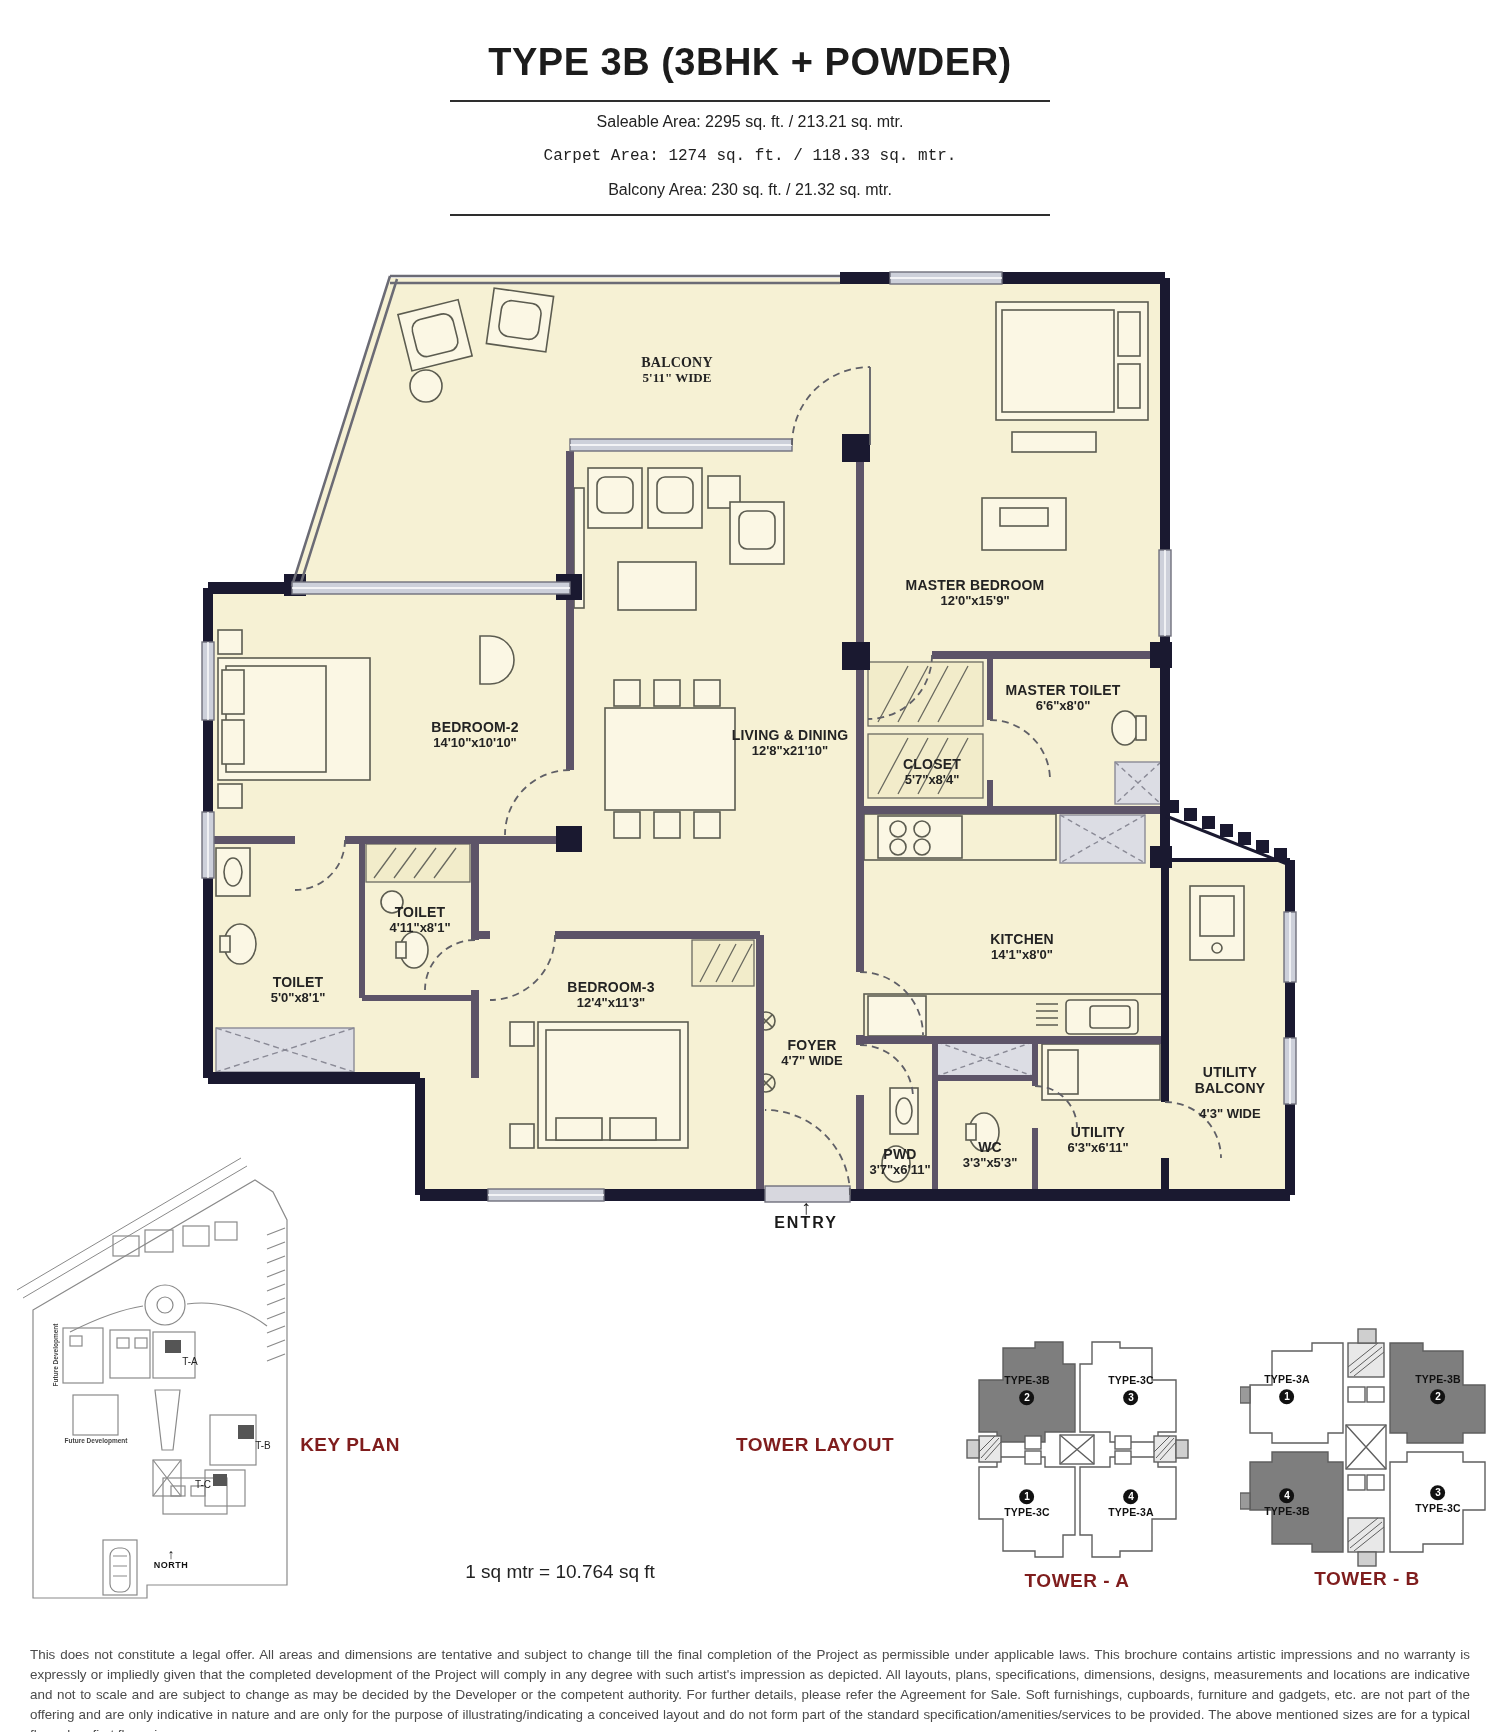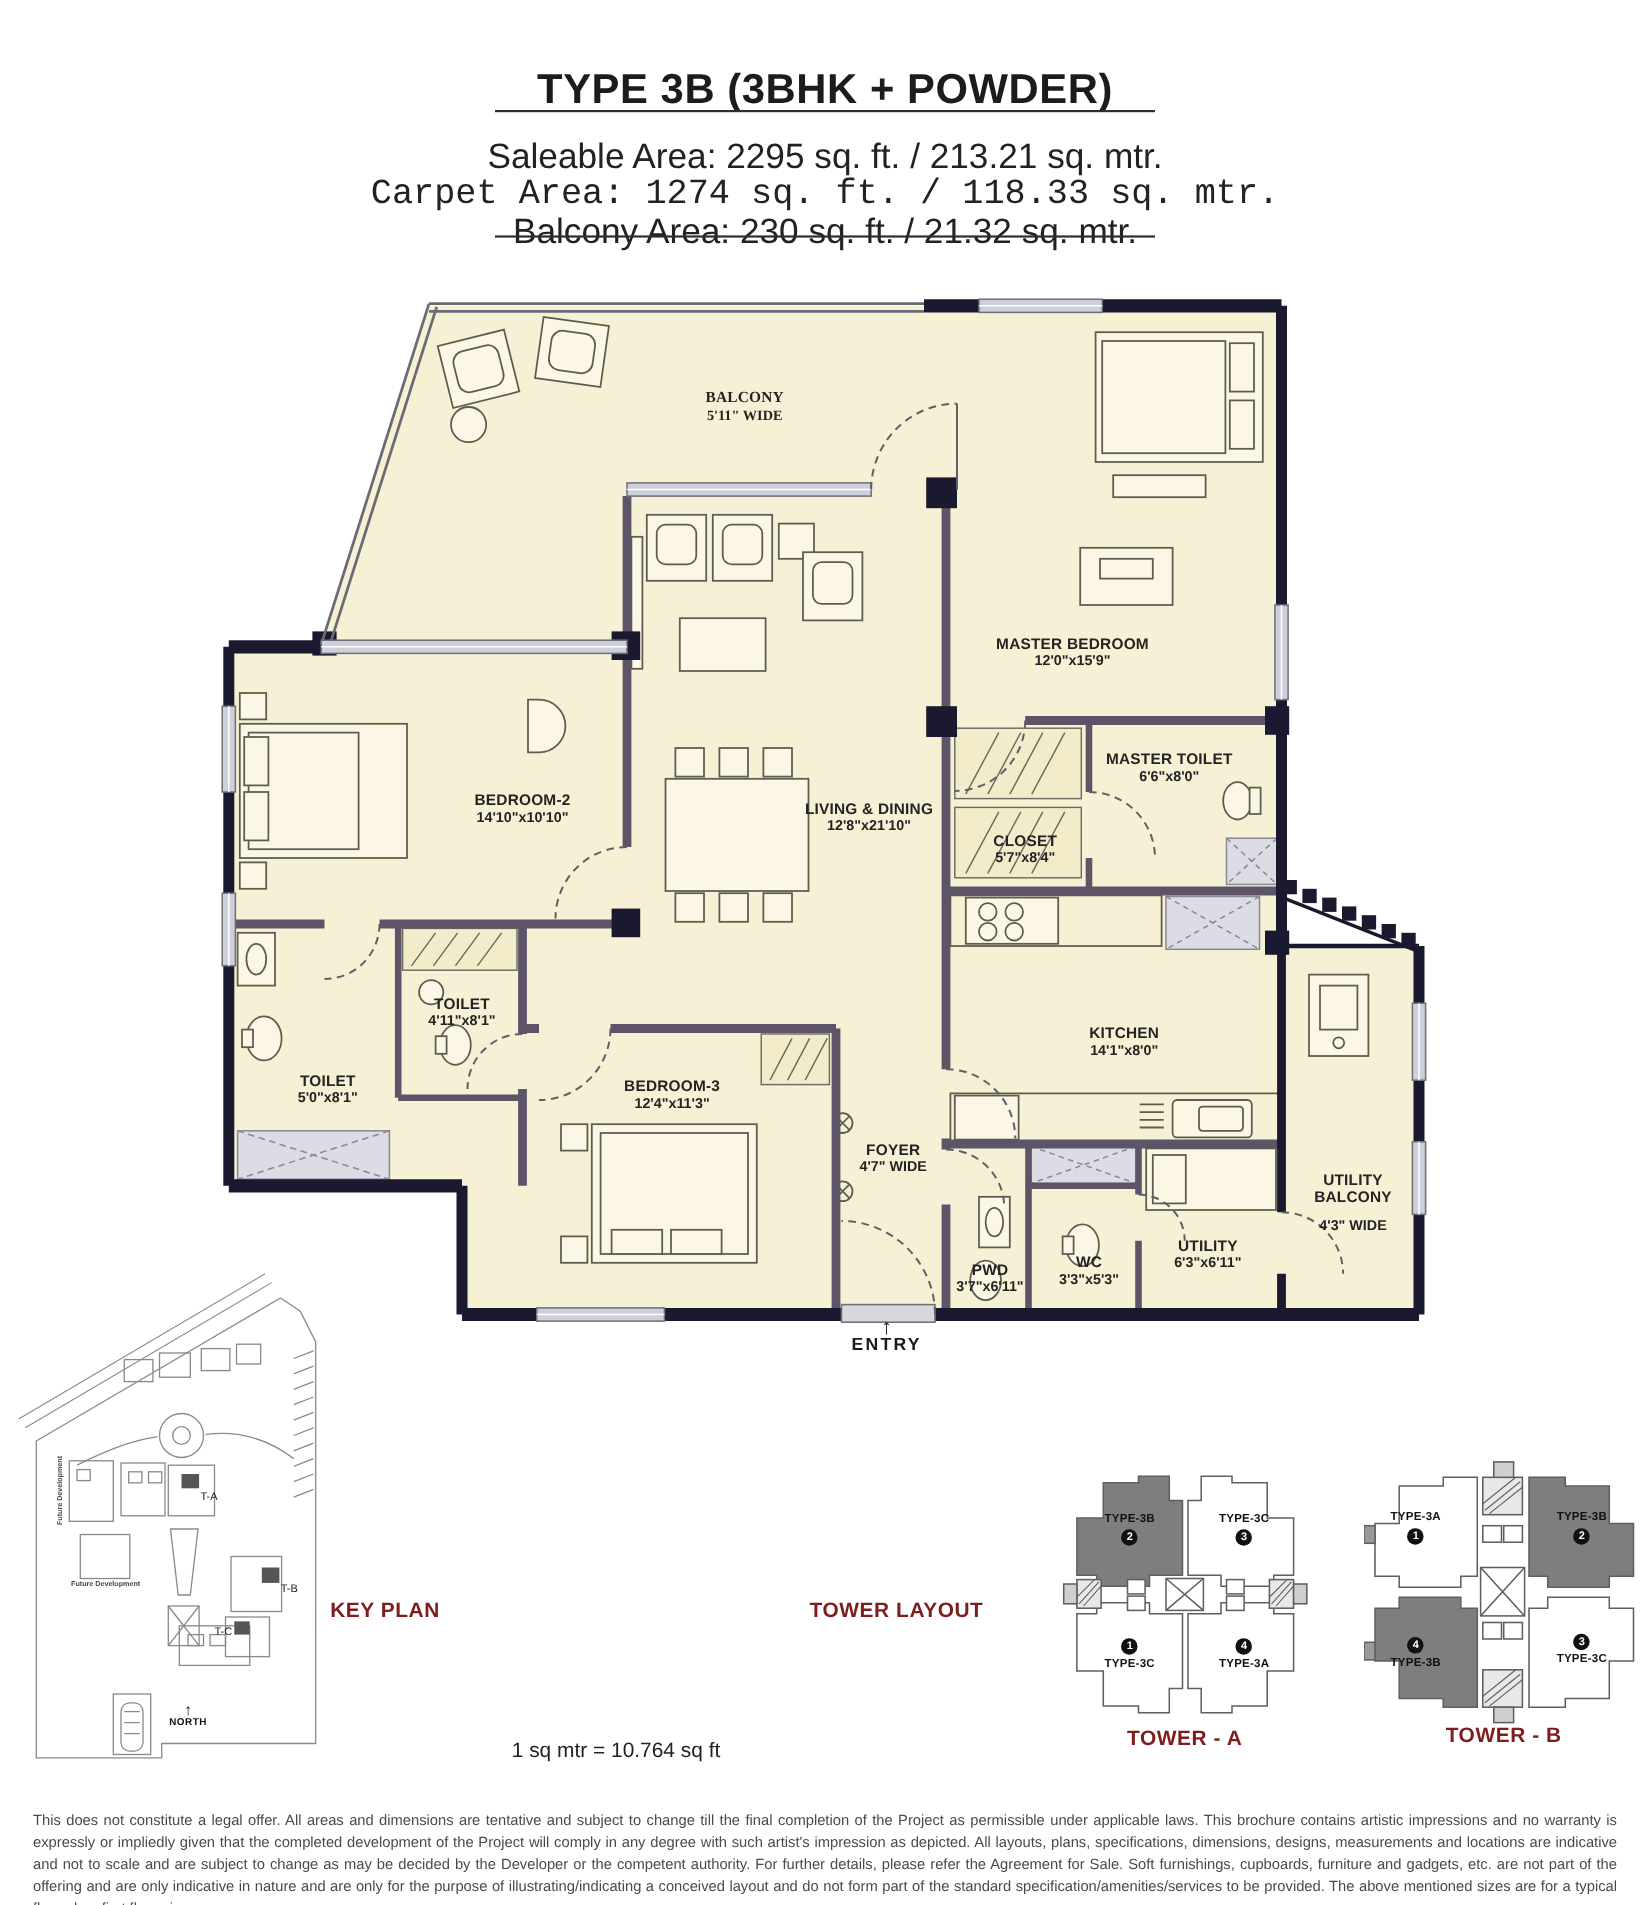--- a/index.html
+++ b/index.html
@@ -1,23 +1,23 @@
 <!DOCTYPE html>
 <html><head>
 <meta charset="utf-8">
 <style>
   html,body{margin:0;padding:0;background:#ffffff;}
   .page{position:relative;width:1500px;height:1732px;background:#fff;
         font-family:"Liberation Sans",sans-serif;color:#111;overflow:hidden;}
   .abs{position:absolute;}
-  .ctr{transform:translate(-50%,-50%);margin-top:20px;}
+  .ctr{transform:translate(-50%,-50%);}
   
   .title{left:750px;top:62px;font-size:38px;font-weight:700;letter-spacing:.5px;white-space:nowrap;color:#1c1c1c;text-align:center;}
   .rule{height:2px;background:#2e2e2e;}
-  .area-line{left:750px;font-size:32px;color:#222;white-space:nowrap;text-align:center;}
+  .area-line{left:750px;font-size:16px;color:#222;white-space:nowrap;text-align:center;}
   
   .room-label{position:absolute;transform:translate(-50%,-50%);text-align:center;color:#232323;line-height:1.12;white-space:nowrap;}
   .room-name{display:block;font-size:14px;font-weight:700;letter-spacing:.2px;}
   .room-dims{display:block;font-size:13px;font-weight:700;}
   .room-name.wrap{white-space:normal;width:94px;margin:11px auto;}
   .entry-label{position:absolute;transform:translate(-50%,0);text-align:center;color:#1a1a1a;}
   .entry-arrow{display:block;font-size:20px;font-weight:700;line-height:14px;}
   .entry-text{display:block;font-size:16px;font-weight:700;letter-spacing:2px;}
   
   .caption{font-size:19px;font-weight:700;letter-spacing:.5px;color:#7f1d1d;white-space:nowrap;}

